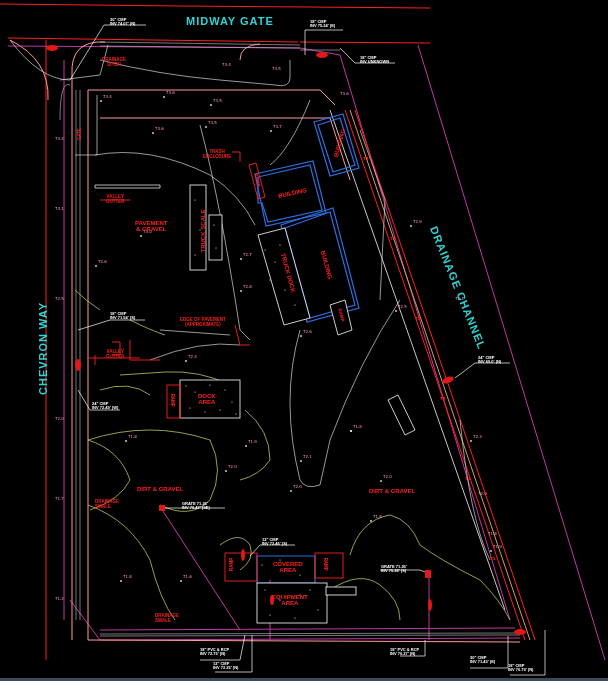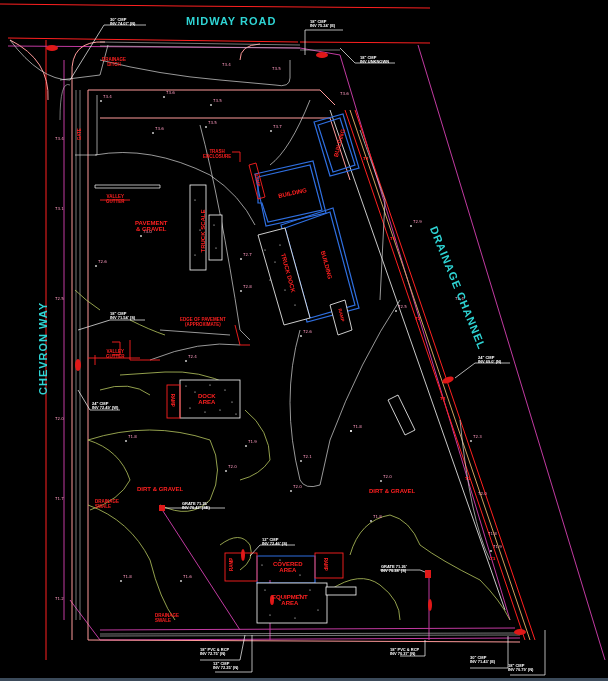--- a/index.html
+++ b/index.html
@@ -280,21 +280,21 @@
     <text x="363" y="160">72</text>
         <text x="390" y="240">72</text>
         <text x="415" y="320">72</text>
     <text x="440" y="400">72</text>
         <text x="465" y="480">71</text>
         <text x="490" y="560">71</text>
   </g>
 </svg>
 
 
-<div class="lbl road" style="left:186px;top:16px;">MIDWAY ROAD</div>
+<div class="lbl road" style="left:186px;top:16px;">MIDWAY GATE</div>
 <div class="lbl road" style="left:38px;top:395px;transform:rotate(-90deg);transform-origin:left top;">CHEVRON WAY</div>
 <div class="lbl road" style="left:438px;top:225px;transform:rotate(68deg);transform-origin:left top;">DRAINAGE CHANNEL</div>
 
 
 <div class="lbl area" style="left:135px;top:220px;">
   <div>PAVEMENT</div>
       <div>&amp; GRAVEL</div>
 </div>
 <div class="lbl area" style="left:278px;top:190px;transform:rotate(-12deg);">BUILDING</div>
 <div class="lbl area" style="left:312px;top:262px;transform:rotate(75deg);">BUILDING</div>

